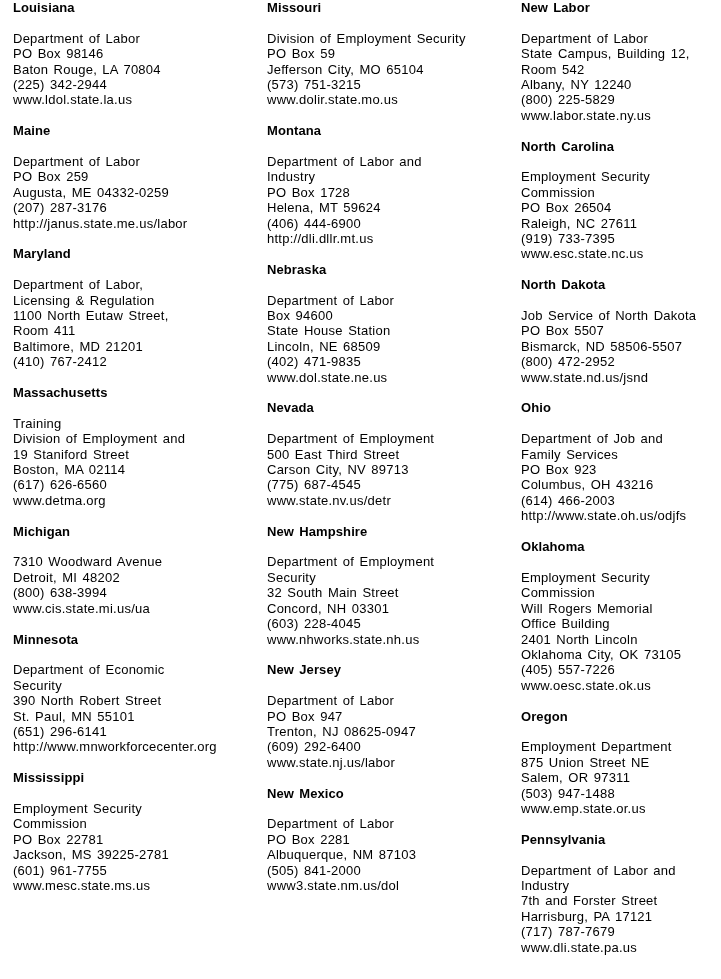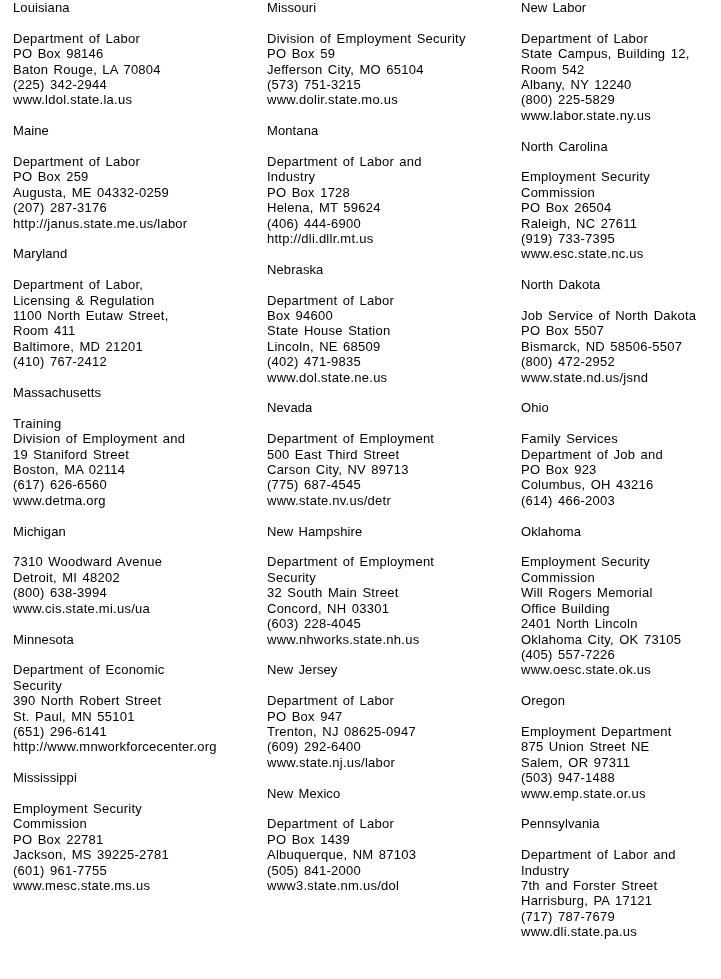--- a/index.html
+++ b/index.html
@@ -18,21 +18,21 @@
     -webkit-font-smoothing: none;
   }
   .page { position: absolute; inset: 0; }
   .col { position: absolute; top: 0; }
   #col-0 { left: 13px;  width: 250px; }
   #col-1 { left: 267px; width: 250px; }
   #col-2 { left: 521px; width: 200px; }
   .state-section { margin: 0 0 15.4px 0; }
   .state-heading {
     font-size: 13px;
-    font-weight: normal;
+    font-weight: bold;
     margin: 0 0 15.4px 0;
     white-space: nowrap;
     letter-spacing: 0.1px;
   }
   .address-line { white-space: nowrap; }
 </style>
 </head>
 <body>
 
 <div class="page">
@@ -145,21 +145,21 @@
         <h3 class="state-heading">New Jersey</h3>
         <div class="address-line">Department of Labor</div>
         <div class="address-line">PO Box 947</div>
         <div class="address-line">Trenton, NJ 08625-0947</div>
         <div class="address-line">(609) 292-6400</div>
         <div class="address-line">www.state.nj.us/labor</div>
       </section>
       <section class="state-section">
         <h3 class="state-heading">New Mexico</h3>
         <div class="address-line">Department of Labor</div>
-        <div class="address-line">PO Box 1439</div>
+        <div class="address-line">PO Box 2281</div>
         <div class="address-line">Albuquerque, NM 87103</div>
         <div class="address-line">(505) 841-2000</div>
         <div class="address-line">www3.state.nm.us/dol</div>
       </section>
     </div>
   <div class="col" id="col-2">
       <section class="state-section">
         <h3 class="state-heading">New Labor</h3>
         <div class="address-line">Department of Labor</div>
         <div class="address-line">State Campus, Building 12,</div>
@@ -180,25 +180,26 @@
       <section class="state-section">
         <h3 class="state-heading">North Dakota</h3>
         <div class="address-line">Job Service of North Dakota</div>
         <div class="address-line">PO Box 5507</div>
         <div class="address-line">Bismarck, ND 58506-5507</div>
         <div class="address-line">(800) 472-2952</div>
         <div class="address-line">www.state.nd.us/jsnd</div>
       </section>
       <section class="state-section">
         <h3 class="state-heading">Ohio</h3>
+        <div class="address-line">Department of Job and</div>
         <div class="address-line">Family Services</div>
-        <div class="address-line">Department of Job and</div>
         <div class="address-line">PO Box 923</div>
         <div class="address-line">Columbus, OH 43216</div>
         <div class="address-line">(614) 466-2003</div>
+        <div class="address-line">http://www.state.oh.us/odjfs</div>
       </section>
       <section class="state-section">
         <h3 class="state-heading">Oklahoma</h3>
         <div class="address-line">Employment Security</div>
         <div class="address-line">Commission</div>
         <div class="address-line">Will Rogers Memorial</div>
         <div class="address-line">Office Building</div>
         <div class="address-line">2401 North Lincoln</div>
         <div class="address-line">Oklahoma City, OK 73105</div>
         <div class="address-line">(405) 557-7226</div>

